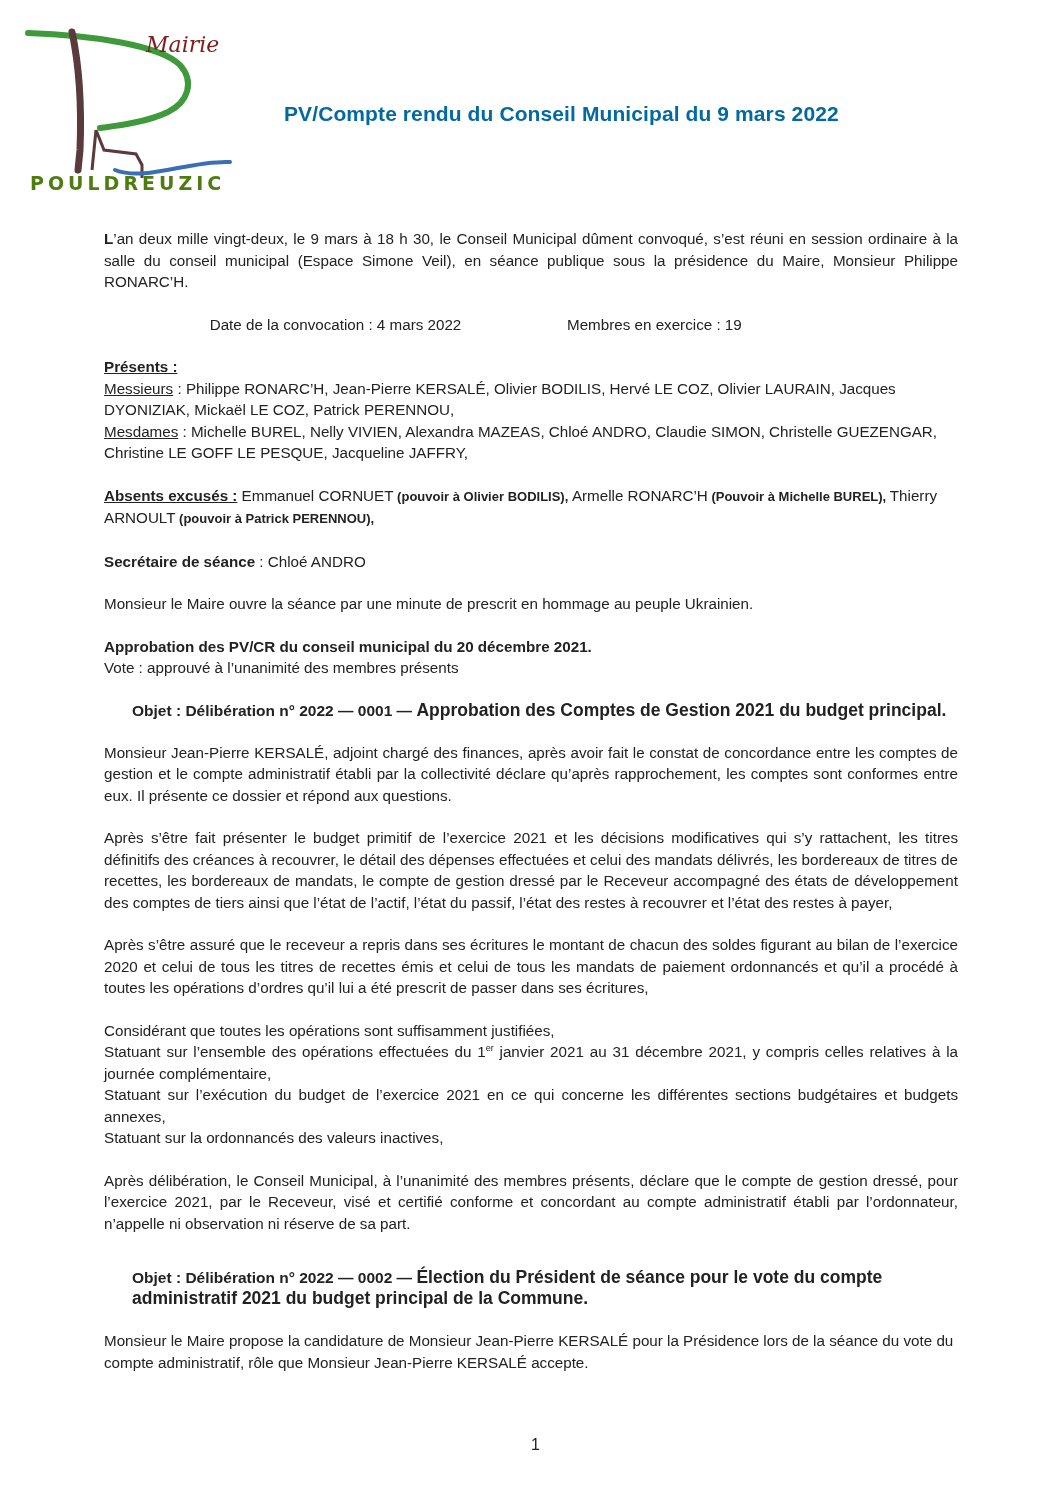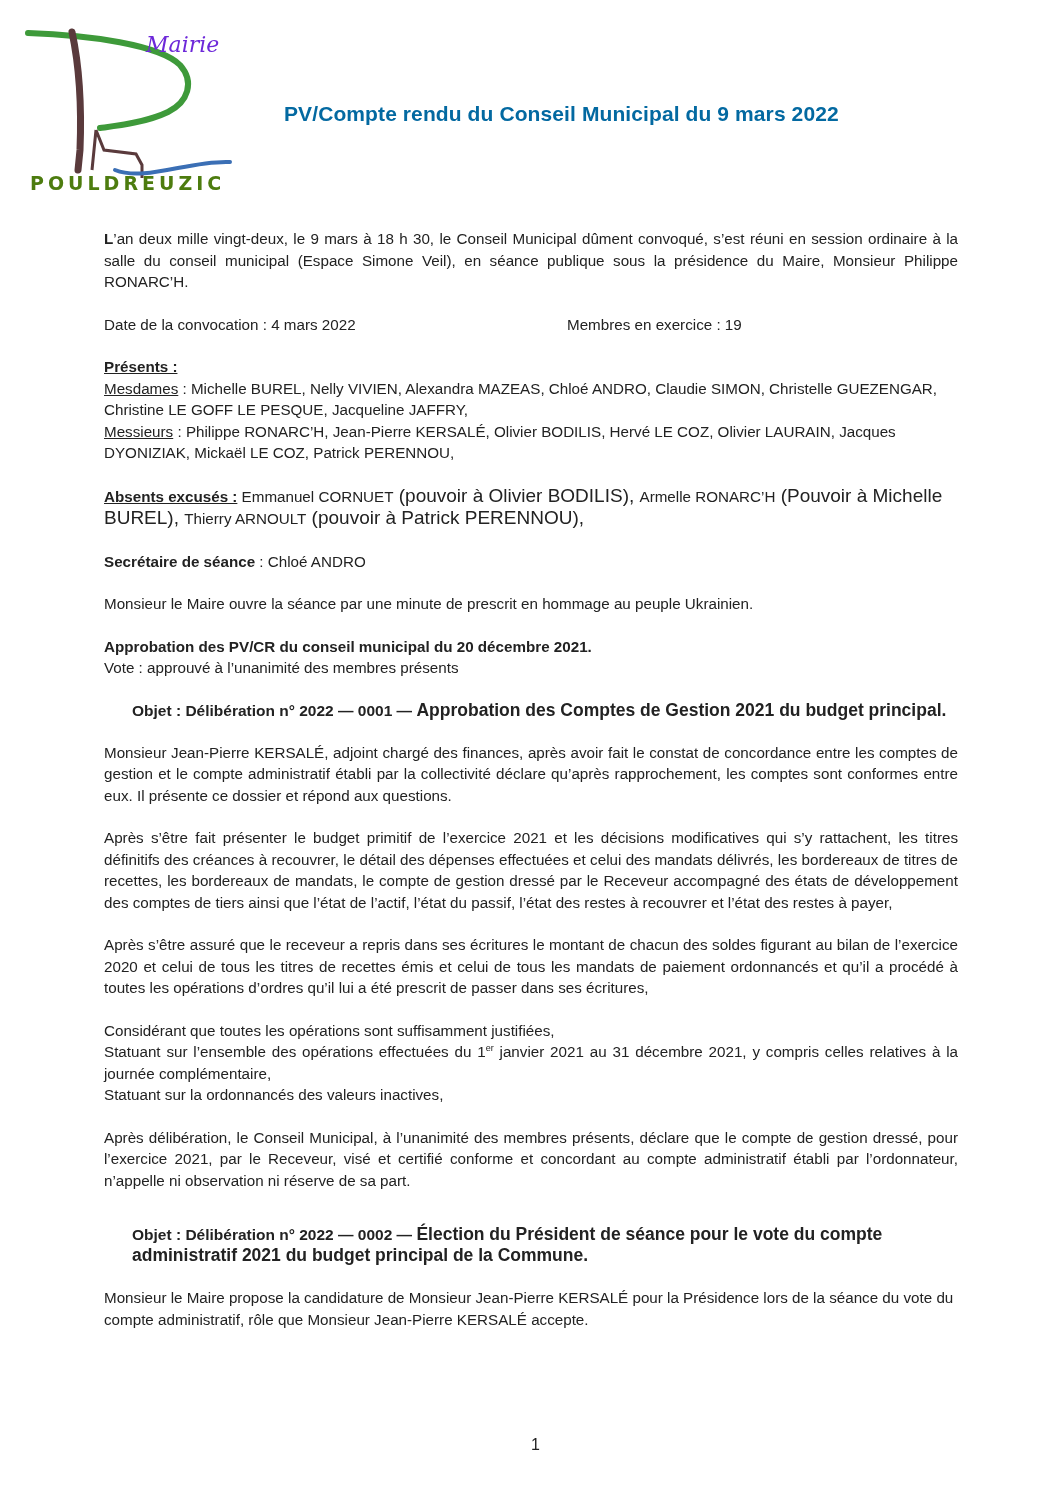--- a/index.html
+++ b/index.html
@@ -1,36 +1,36 @@
 <!DOCTYPE html>
 <html><head>
   <meta charset="utf-8">
   <style>
     html, body { margin: 0; padding: 0; background: #ffffff; }
     body { width: 1058px; height: 1496px; position: relative; overflow: hidden;
            font-family: "Liberation Sans", sans-serif; color: #222222; }
     .logo { position: absolute; left: 20px; top: 20px; width: 230px; height: 180px; }
     .logo svg { position: absolute; left: 0; top: 0; }
     .logo-mairie { position: absolute; left: 126px; top: 12px; font-family: "DejaVu Serif", serif;
-                   font-style: italic; font-size: 22px; color: #6d28d9; }
+                   font-style: italic; font-size: 22px; color: #7f1d1d; }
     .logo-town { position: absolute; left: 10px; top: 152px; font-family: "DejaVu Sans", sans-serif;
                  font-weight: bold; font-size: 19px; letter-spacing: 4px; color: #4d7c0f; }
     .title { position: absolute; left: 284px; top: 102px; font-size: 21px; font-weight: bold;
              color: #0369a1; letter-spacing: 0.1px; }
     .content { position: absolute; left: 104px; top: 228px; width: 854px; font-size: 15.2px;
                line-height: 21.5px; }
     p { margin: 0; }
     .j { text-align: justify; text-align-last: left; }
     .gap { height: 21px; }
     .gap-s { height: 12px; }
     .row { display: flex; }
-    .row .left { width: 463px; }
+    .row .left { width: 463px; text-align: center; }
     u { text-decoration: underline; }
     .b { font-weight: bold; }
-    .small { font-size: 19px; }
+    .small { font-size: 13px; font-weight: bold; }
     .objet { font-weight: bold; font-size: 15.5px; line-height: 21px; margin-left: 28px; }
     .objet .big { font-size: 17.5px; }
     .pageno { position: absolute; left: 531px; top: 1436px; font-size: 16px; }
     sup { font-size: 9px; line-height: 0; }
   </style>
 </head>
 <body>
 
 <div class="logo">
   <svg width="230" height="180" viewBox="0 0 230 180">
@@ -52,22 +52,22 @@
 <div class="content">
   <p class="j"><span class="b">L</span><span>’an deux mille vingt-deux, le 9 mars à 18 h 30, le Conseil Municipal dûment convoqué, s’est réuni en session ordinaire à la salle du conseil municipal (Espace Simone Veil), en séance publique sous la présidence du Maire, Monsieur Philippe RONARC’H.</span></p>
   <div class="gap"></div>
   <div class="row">
     <span class="left">Date de la convocation : 4 mars 2022</span>
     <span>Membres en exercice : 19</span>
   </div>
   <div class="gap"></div>
 
   <p><u class="b">Présents :</u></p>
+  <p><u>Messieurs</u><span> : Philippe RONARC’H, Jean-Pierre KERSALÉ, Olivier BODILIS, Hervé LE COZ, Olivier LAURAIN, Jacques DYONIZIAK, Mickaël LE COZ, Patrick PERENNOU,</span></p>
   <p><u>Mesdames</u><span> : Michelle BUREL, Nelly VIVIEN, Alexandra MAZEAS, Chloé ANDRO, Claudie SIMON, Christelle GUEZENGAR, Christine LE GOFF LE PESQUE, Jacqueline JAFFRY,</span></p>
-  <p><u>Messieurs</u><span> : Philippe RONARC’H, Jean-Pierre KERSALÉ, Olivier BODILIS, Hervé LE COZ, Olivier LAURAIN, Jacques DYONIZIAK, Mickaël LE COZ, Patrick PERENNOU,</span></p>
   <div class="gap"></div>
 
   <p><u class="b">Absents excusés :</u><span> Emmanuel CORNUET</span><span class="small"> (pouvoir à Olivier BODILIS), </span><span>Armelle RONARC’H</span><span class="small"> (Pouvoir à Michelle BUREL), </span><span>Thierry ARNOULT</span><span class="small"> (pouvoir à Patrick PERENNOU),</span></p>
   <div class="gap"></div>
 
   <p><span class="b">Secrétaire de séance</span><span> : Chloé ANDRO</span></p>
   <div class="gap"></div>
 
   <p>Monsieur le Maire ouvre la séance par une minute de prescrit en hommage au peuple Ukrainien.</p>
   <div class="gap"></div>
@@ -79,20 +79,21 @@
   <p class="objet"><span>Objet : Délibération n° 2022 — 0001 — </span><span class="big">Approbation des Comptes de Gestion 2021 du budget principal.</span></p>
   <div class="gap"></div>
   <p class="j">Monsieur Jean-Pierre KERSALÉ, adjoint chargé des finances, après avoir fait le constat de concordance entre les comptes de gestion et le compte administratif établi par la collectivité déclare qu’après rapprochement, les comptes sont conformes entre eux. Il présente ce dossier et répond aux questions.</p>
   <div class="gap"></div>
   <p class="j">Après s’être fait présenter le budget primitif de l’exercice 2021 et les décisions modificatives qui s’y rattachent, les titres définitifs des créances à recouvrer, le détail des dépenses effectuées et celui des mandats délivrés, les bordereaux de titres de recettes, les bordereaux de mandats, le compte de gestion dressé par le Receveur accompagné des états de développement des comptes de tiers ainsi que l’état de l’actif, l’état du passif, l’état des restes à recouvrer et l’état des restes à payer,</p>
   <div class="gap"></div>
   <p class="j">Après s’être assuré que le receveur a repris dans ses écritures le montant de chacun des soldes figurant au bilan de l’exercice 2020 et celui de tous les titres de recettes émis et celui de tous les mandats de paiement ordonnancés et qu’il a procédé à toutes les opérations d’ordres qu’il lui a été prescrit de passer dans ses écritures,</p>
   <div class="gap"></div>
   <p>Considérant que toutes les opérations sont suffisamment justifiées,</p>
   <p class="j"><span>Statuant sur l’ensemble des opérations effectuées du 1</span><sup>er</sup><span> janvier 2021 au 31 décembre 2021, y compris celles relatives à la journée complémentaire,</span></p>
+  <p class="j">Statuant sur l’exécution du budget de l’exercice 2021 en ce qui concerne les différentes sections budgétaires et budgets annexes,</p>
   <p>Statuant sur la ordonnancés des valeurs inactives,</p>
   <div class="gap"></div>
   <p class="j">Après délibération, le Conseil Municipal, à l’unanimité des membres présents, déclare que le compte de gestion dressé, pour l’exercice 2021, par le Receveur, visé et certifié conforme et concordant au compte administratif établi par l’ordonnateur, n’appelle ni observation ni réserve de sa part.</p>
   <div class="gap"></div>
   <div class="gap-s"></div>
 
   <p class="objet"><span>Objet : Délibération n° 2022 — 0002 — </span><span class="big">Élection du Président de séance pour le vote du compte administratif 2021 du budget principal de la Commune.</span></p>
   <div class="gap"></div>
   <p>Monsieur le Maire propose la candidature de Monsieur Jean-Pierre KERSALÉ pour la Présidence lors de la séance du vote du compte administratif, rôle que Monsieur Jean-Pierre KERSALÉ accepte.</p>
 </div>

